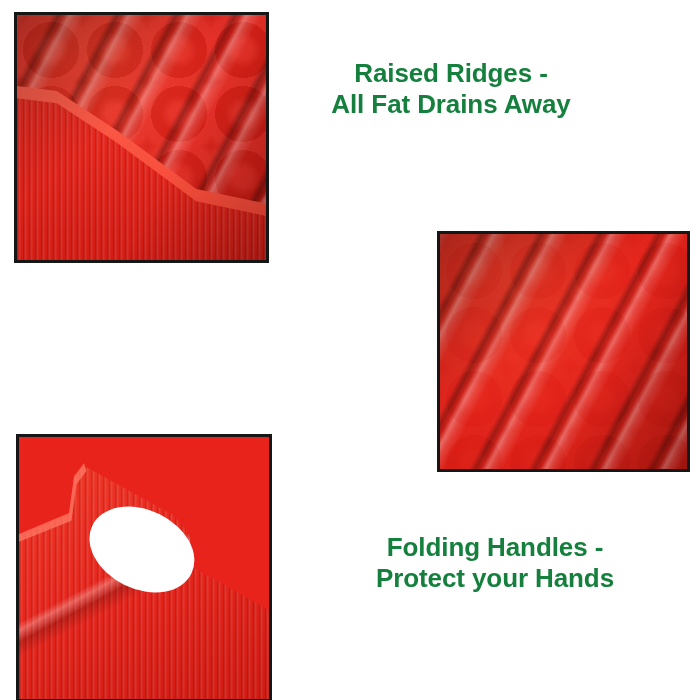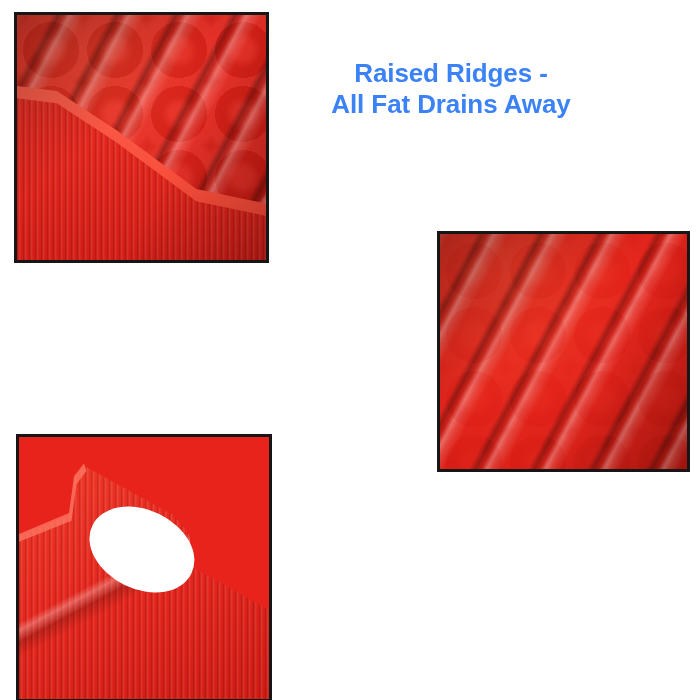--- a/index.html
+++ b/index.html
@@ -152,21 +152,21 @@
   }
   #panel-handle .tray-diag-crease {
     position: absolute;
     inset: 0;
     background: linear-gradient(152deg, rgba(255,255,255,0.00) 47%, rgba(255,255,255,0.28) 49%, rgba(0,0,0,0.18) 52%, rgba(0,0,0,0.00) 56%);
   }
 
   
   .caption {
     position: absolute;
-    color: #3b82f6;
+    color: #15803d;
     font-weight: bold;
     text-align: center;
     line-height: 1.18;
     letter-spacing: -0.1px;
     white-space: pre-line;
   }
 </style>
 </head>
 <body>
 
@@ -207,14 +207,16 @@
       </div>
       <div class="handle-hole"></div>
       <div class="tray-edge-highlight"></div>
     </div>
   </div>
 
   <div class="caption" style="left:286px; top:58px; width:330px; font-size:26px;">Raised Ridges -
 All Fat Drains Away</div>
 
 
+  <div class="caption" style="left:326px; top:532px; width:338px; font-size:26px;">Folding Handles -
+Protect your Hands</div>
 
 </div>
 
 </body></html>

